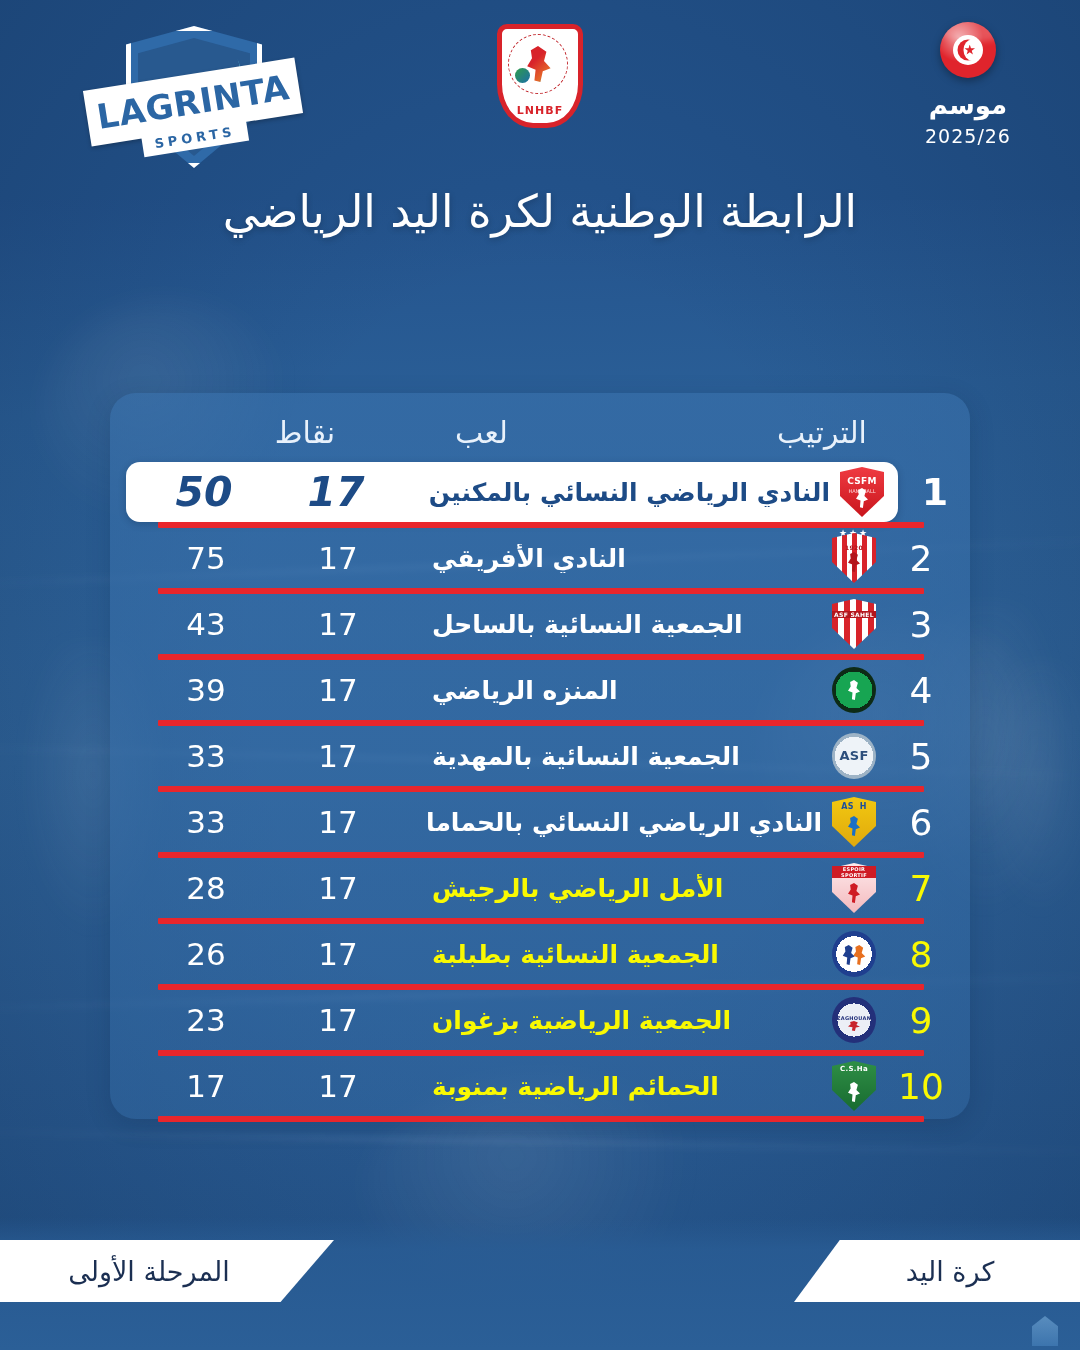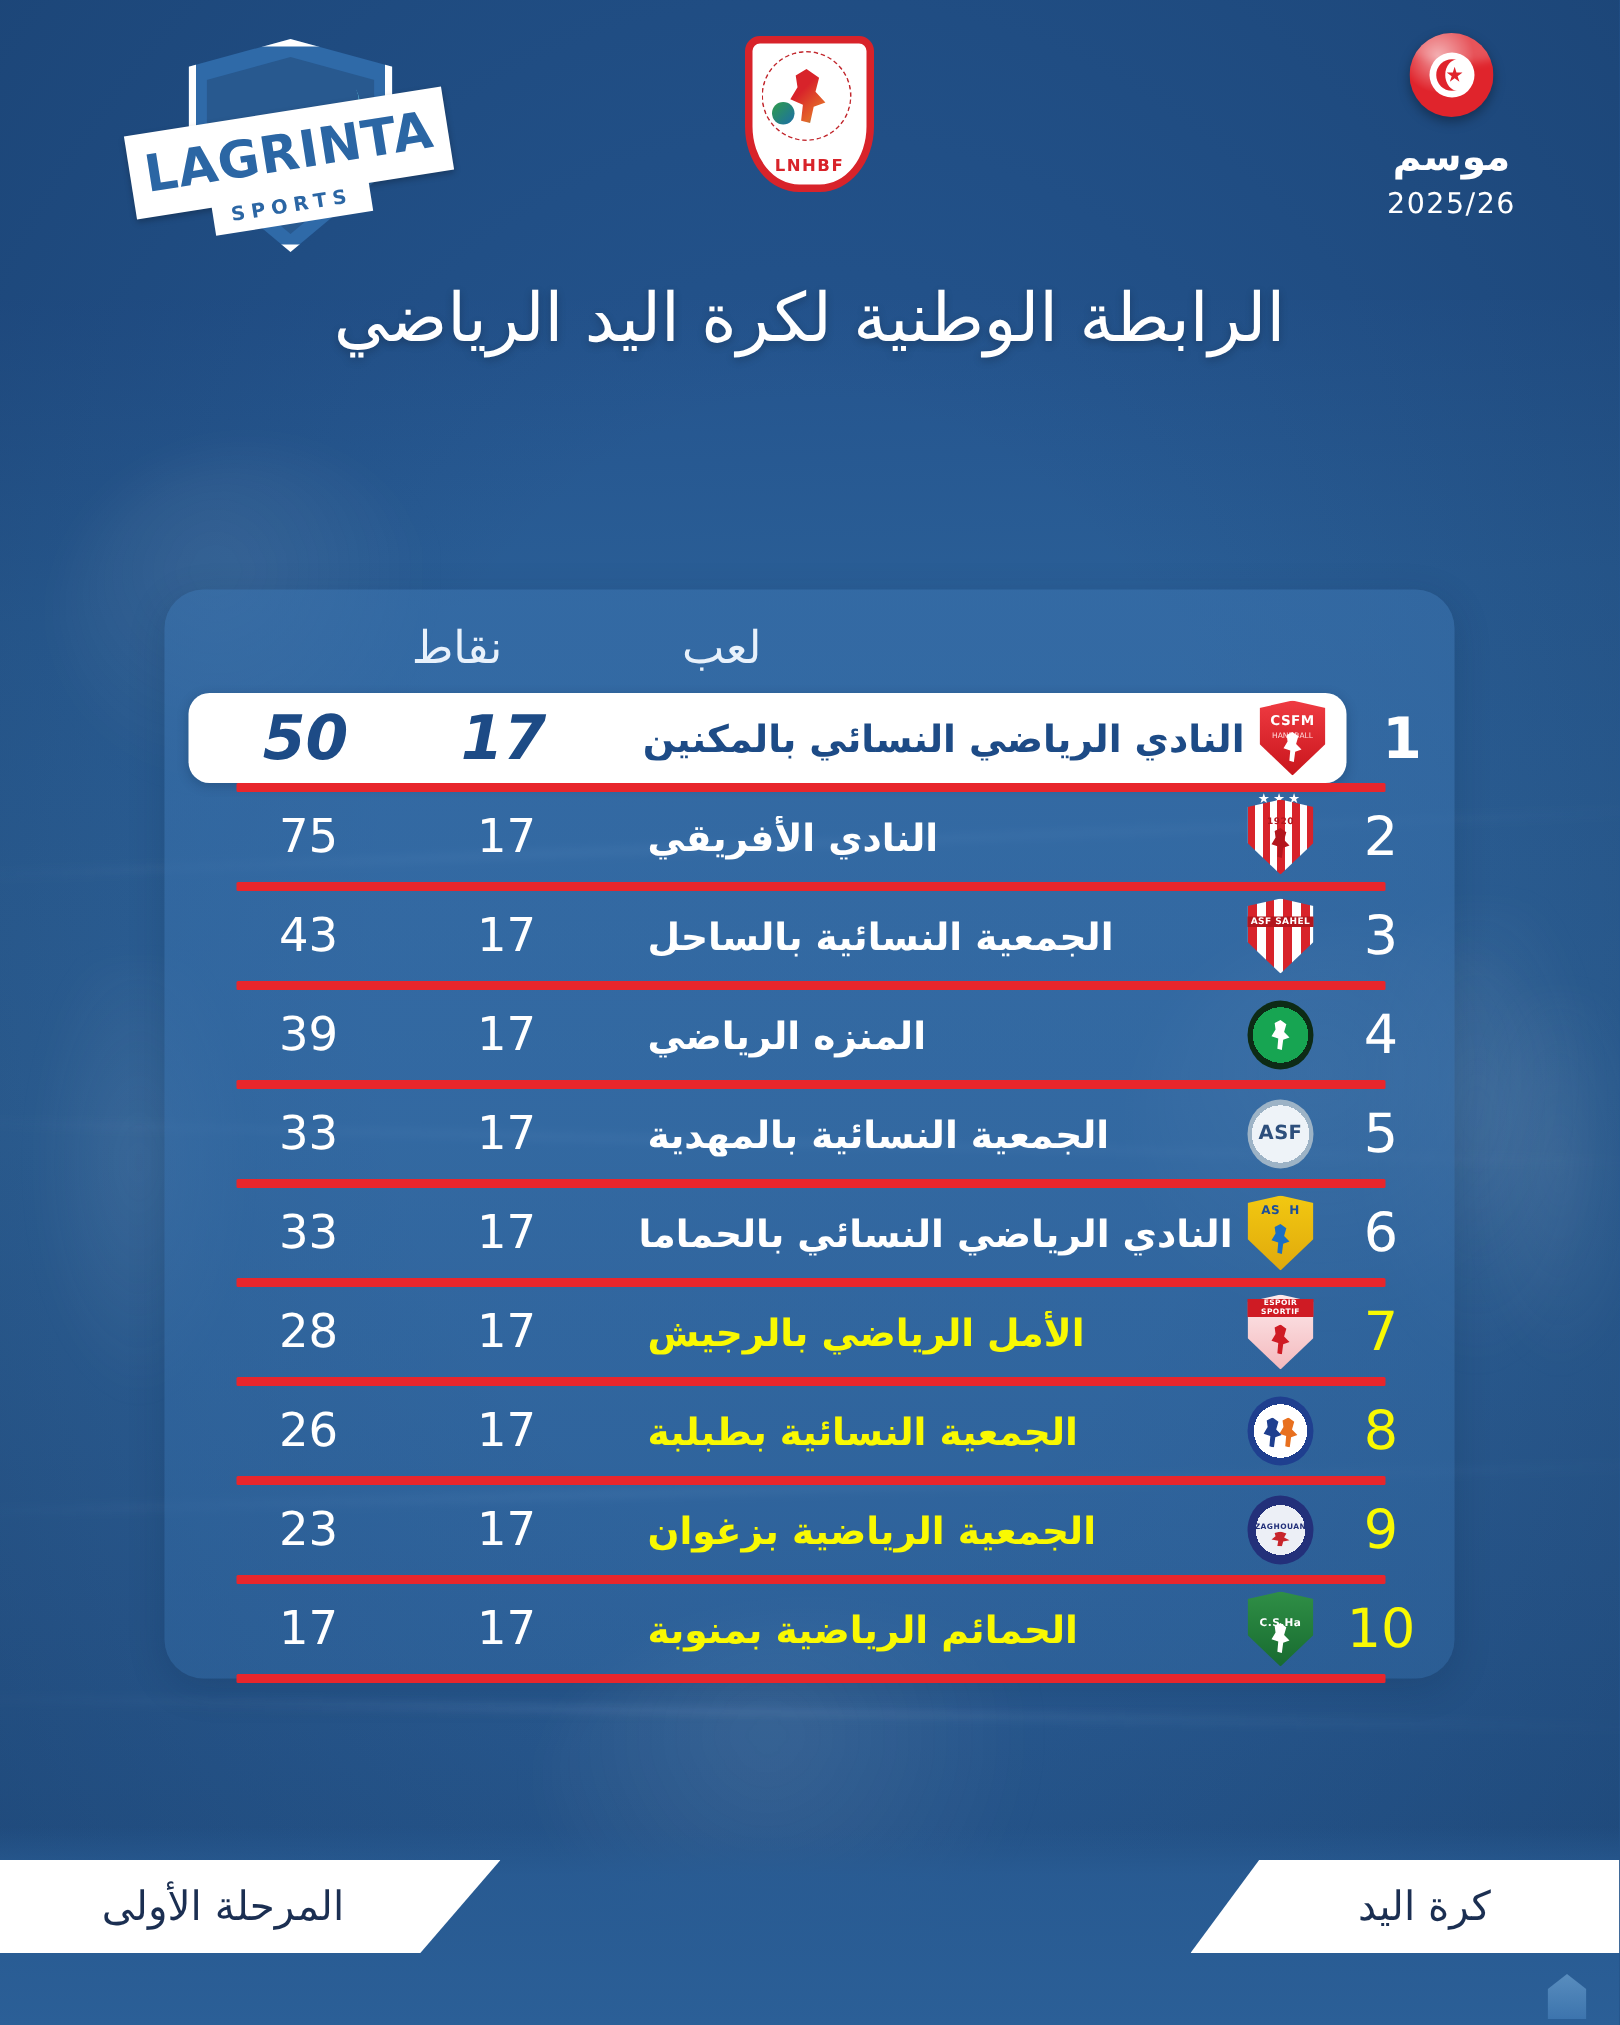--- a/index.html
+++ b/index.html
@@ -377,20 +377,21 @@
   </div>
 </div>
 
 <div id="titles">
   <div id="title-main">الرابطة الوطنية لكرة اليد الرياضي</div>
 </div>
 
 <div id="card">
 
   <div id="col-head">
+    <div class="head-cell" id="head-rank">الترتيب</div>
     <div class="head-cell" id="head-played">لعب</div>
     <div class="head-cell" id="head-points">نقاط</div>
   </div>
 
   <div id="rows">
       <div class="row leader">
         <div class="row-inner">
        <div class="pill"></div>
        <div class="cell-rank">1</div>
        <div class="cell-crest">
@@ -541,21 +542,21 @@
      </div>
      <div class="divider"></div>
       </div>
       <div class="row tier-yellow">
         <div class="row-inner">
 
        <div class="cell-rank">10</div>
        <div class="cell-crest">
          <div class="crest">
               <div class="shield" style="background:linear-gradient(180deg,#2f8f46,#186b30)"></div>
-     <div class="lbl" style="color:#fff;top:17px;font-size:7px">C.S.Ha</div>
+     <div class="lbl" style="color:#fff;top:4px;font-size:7px">C.S.Ha</div>
      <div class="fig" style="background:#ffffff;top:62%"></div>
             </div>
        </div>
        <div class="cell-team">الحمائم الرياضية بمنوبة</div>
        <div class="cell-played">17</div>
        <div class="cell-points">17</div>
      </div>
      <div class="divider"></div>
       </div>
     </div>

